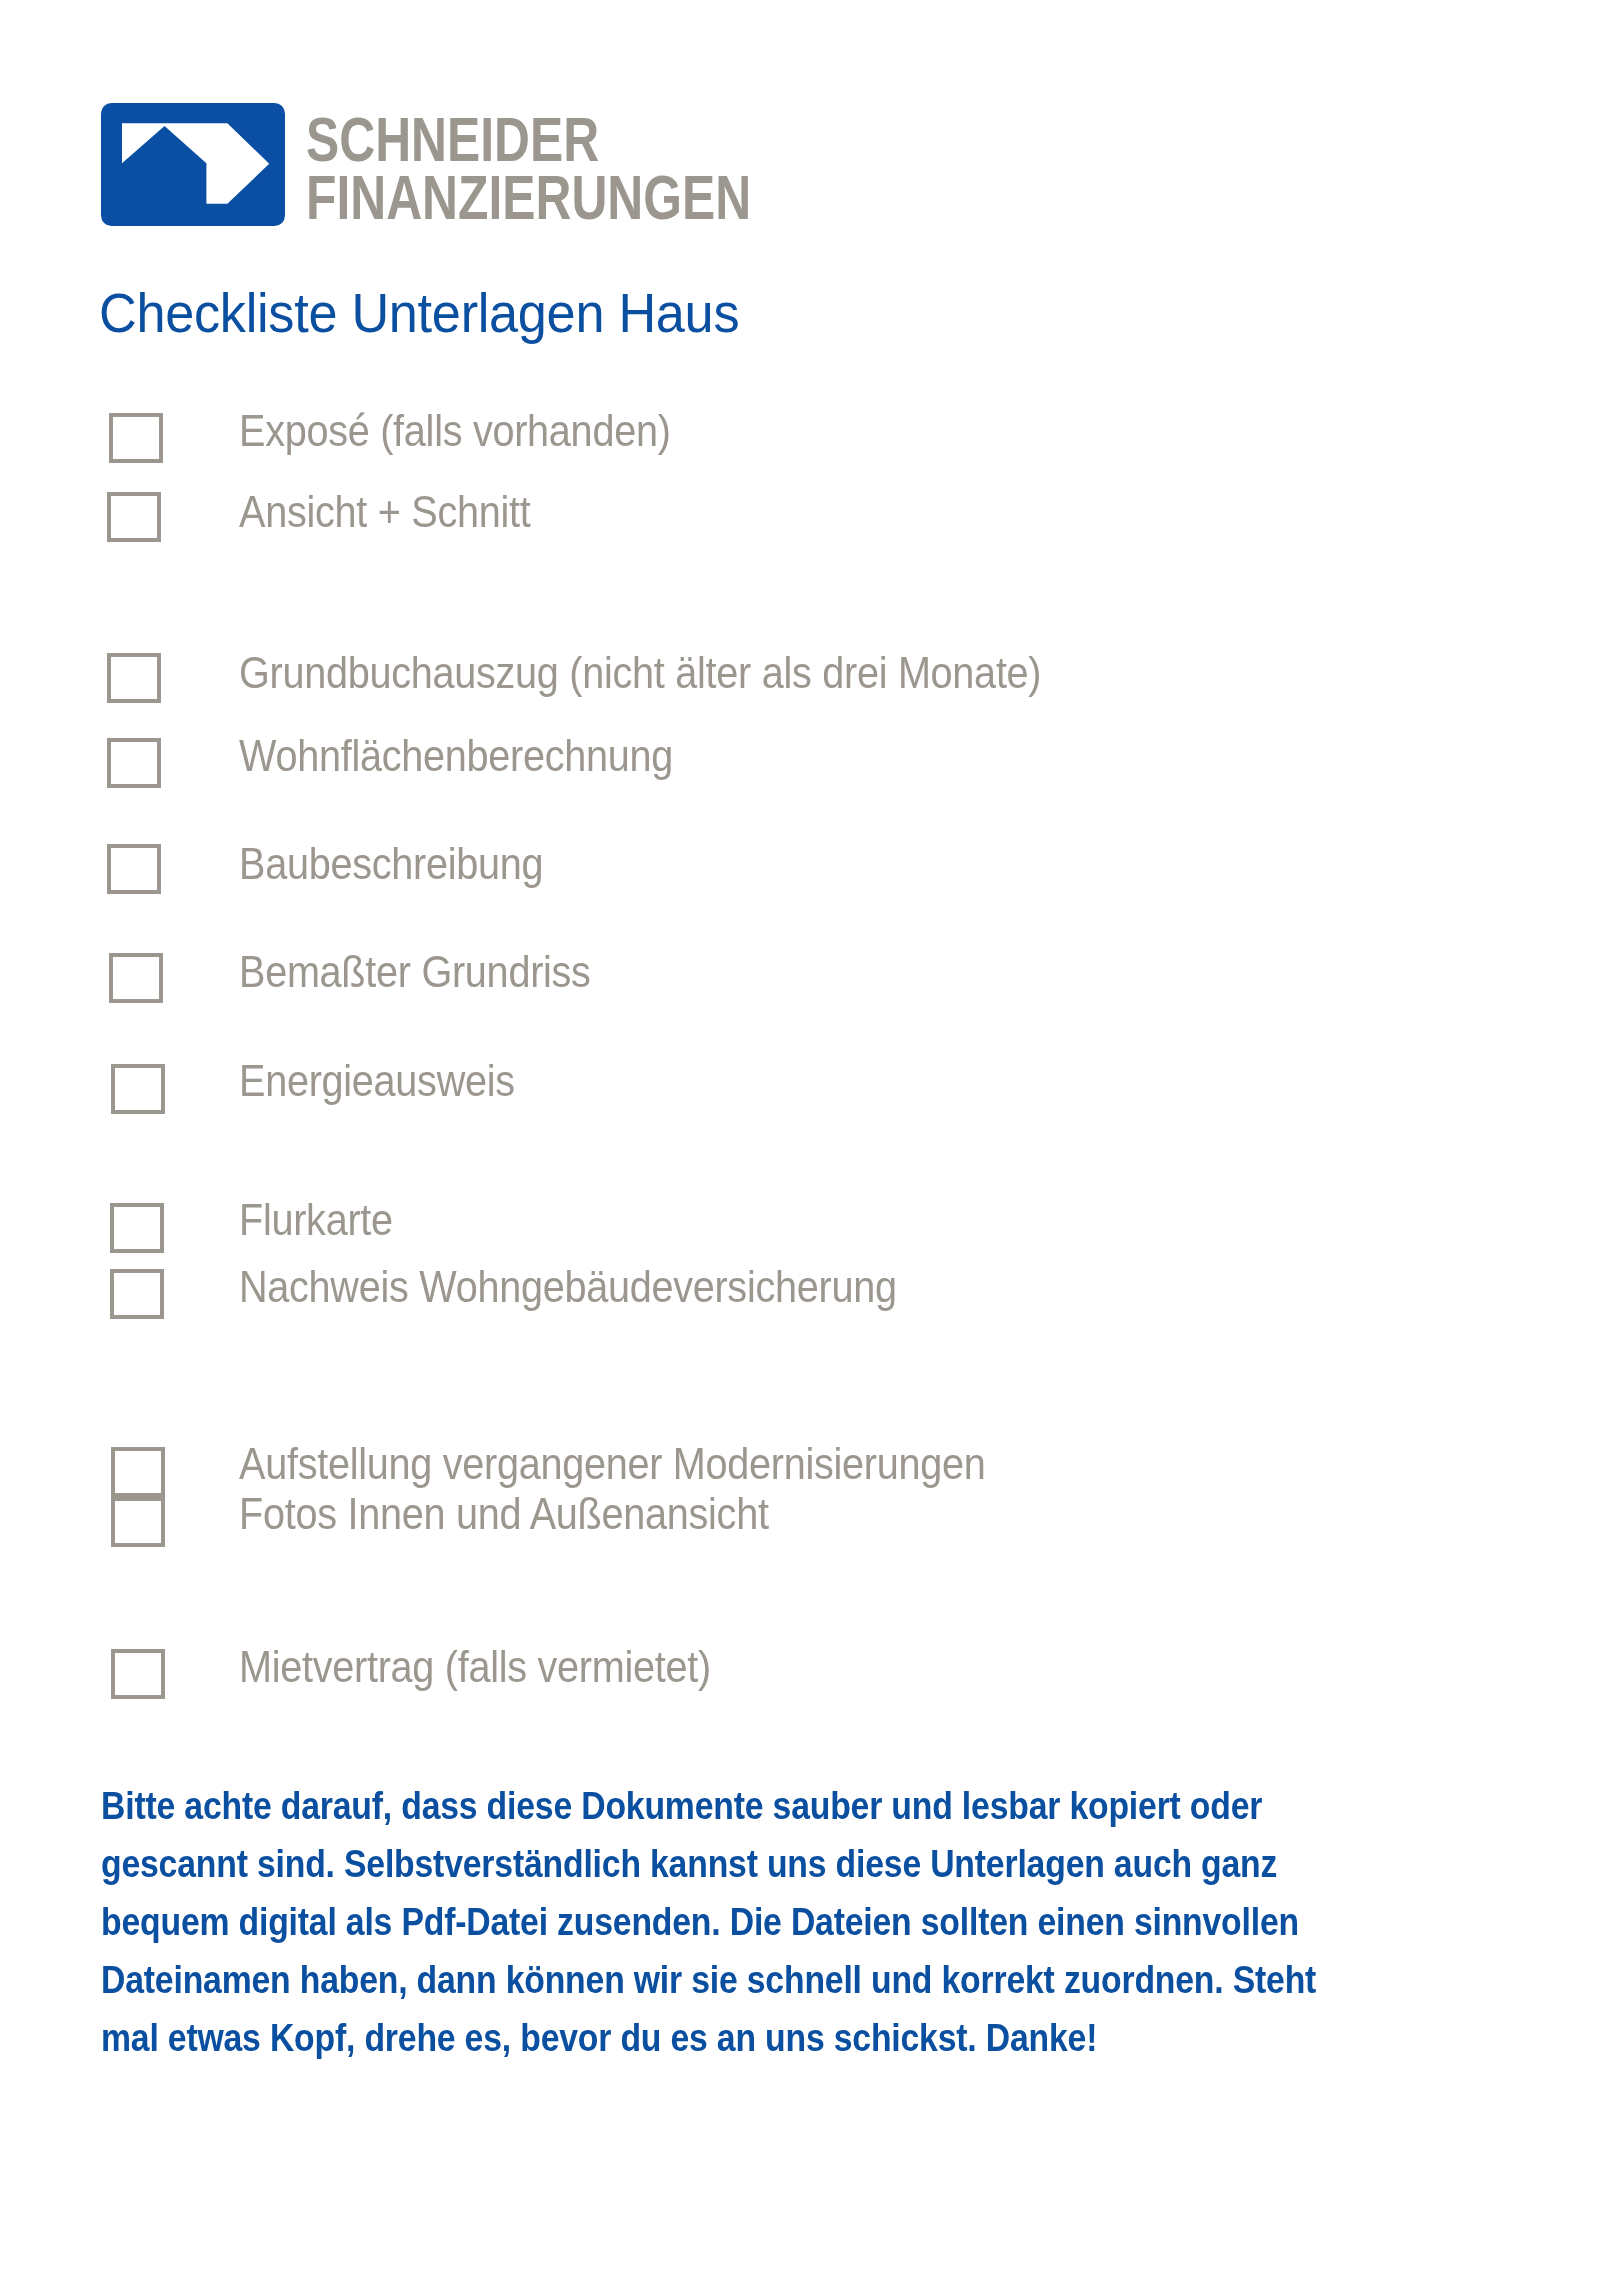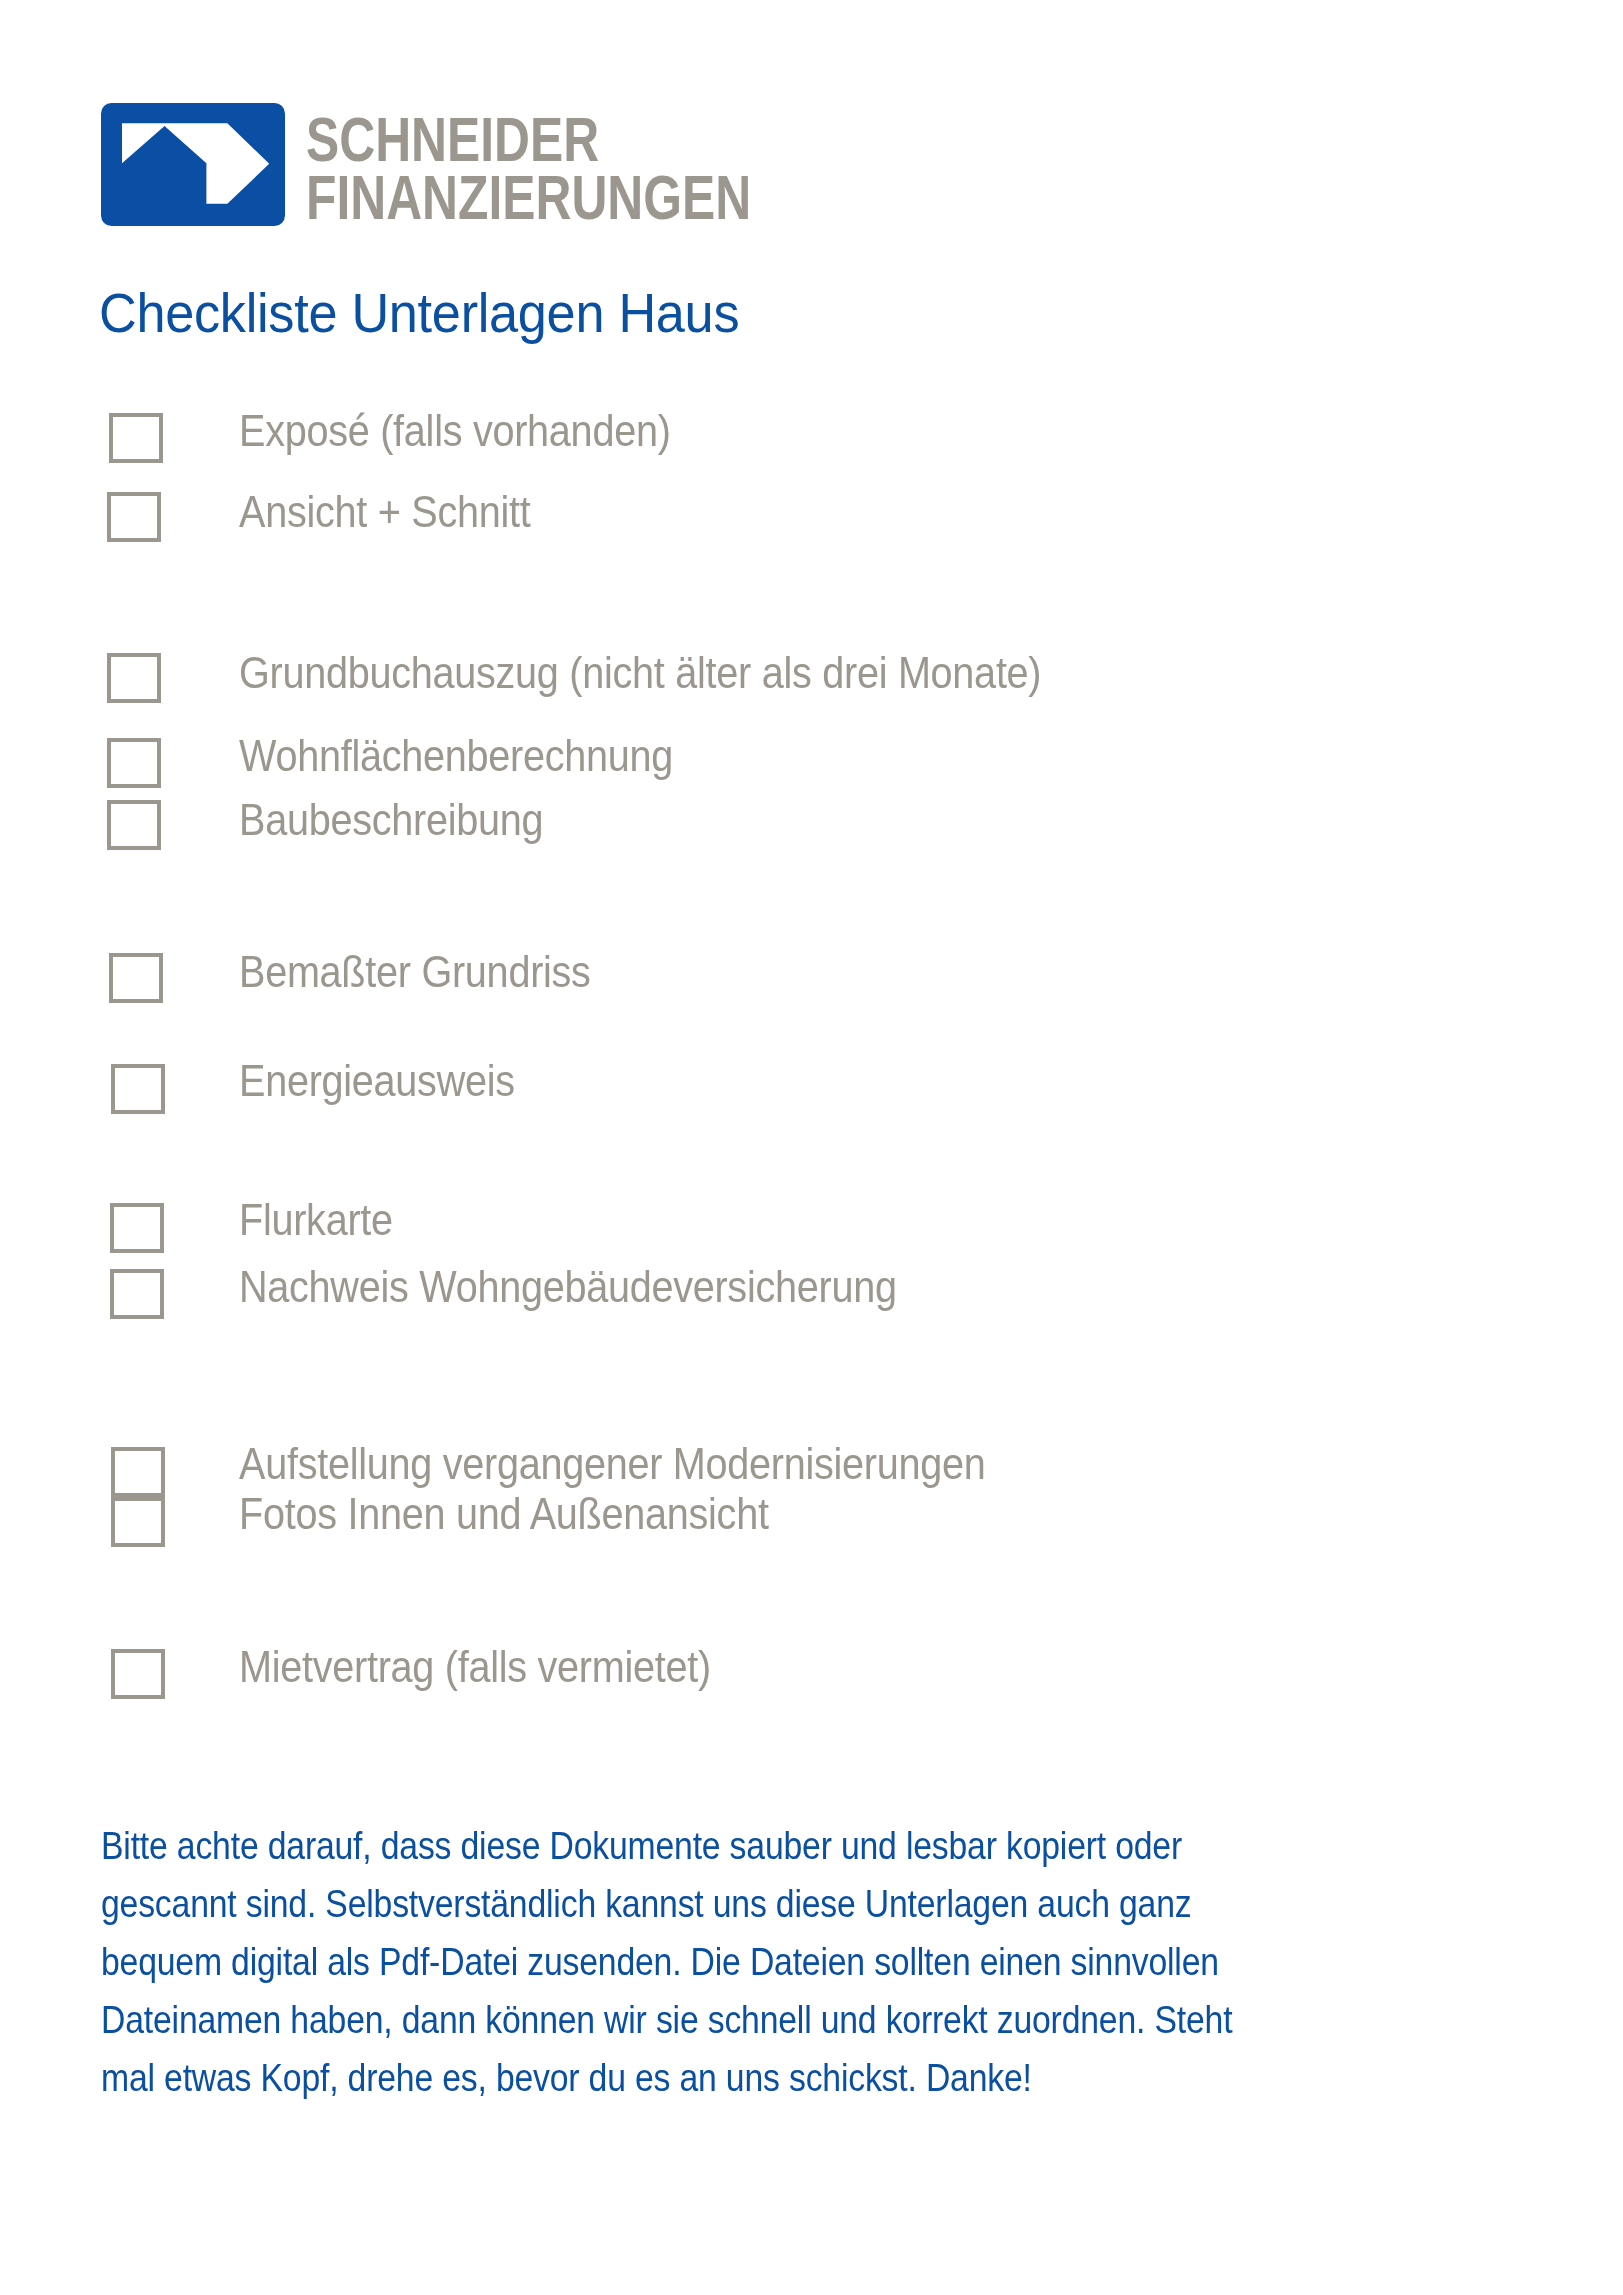--- a/index.html
+++ b/index.html
@@ -21,21 +21,21 @@
            white-space: nowrap; transform-origin: 0 0; transform: scaleX(0.95); letter-spacing: -0.3px; }
 
   
   .item { position: absolute; left: 0; width: 1623px; height: 79px; }
   .checkbox { position: absolute; left: 109px; width: 54px; height: 50px; box-sizing: border-box;
               border: 4.6px solid #9b978f; background: #ffffff; }
   .item-label { position: absolute; left: 239px; font-size: 44px; line-height: 52px; color: #9b978f;
                 white-space: nowrap; transform-origin: 0 0; transform: scaleX(0.9); letter-spacing: -0.3px; }
 
   
-  #note { left: 101px; top: 1817px; color: #0b4fa0; }
+  #note { left: 101px; top: 1777px; color: #0b4fa0; font-weight: bold; }
   #note .line { display: block; font-size: 39px; line-height: 58px; white-space: nowrap;
                 transform-origin: 0 0; transform: scaleX(0.865); letter-spacing: -0.2px; }
 </style>
 </head>
 <body>
 
 <div id="logo-box" class="abs">
   <svg width="184" height="123" viewBox="0 0 281 188">
     <polygon points="32,31 193,31 257,93 193,154 161,154 161,92 97,35 32,92" fill="#ffffff"></polygon>
   </svg>
@@ -57,21 +57,21 @@
     <div class="item-label" style="top:-6.5px">Ansicht + Schnitt</div>
   </div>
   <div class="item" style="top:653px">
     <div class="checkbox" style="top:0px;left:107px"></div>
     <div class="item-label" style="top:-6.5px">Grundbuchauszug (nicht älter als drei Monate)</div>
   </div>
   <div class="item" style="top:736px">
     <div class="checkbox" style="top:2px;left:107px"></div>
     <div class="item-label" style="top:-6.5px">Wohnflächenberechnung</div>
   </div>
-  <div class="item" style="top:800px">
+  <div class="item" style="top:844px">
     <div class="checkbox" style="top:0px;left:107px"></div>
     <div class="item-label" style="top:-6.5px">Baubeschreibung</div>
   </div>
   <div class="item" style="top:952px">
     <div class="checkbox" style="top:1.3px;left:109px"></div>
     <div class="item-label" style="top:-6.5px">Bemaßter Grundriss</div>
   </div>
   <div class="item" style="top:1061px">
     <div class="checkbox" style="top:3.3px;left:111px"></div>
     <div class="item-label" style="top:-6.5px">Energieausweis</div>

